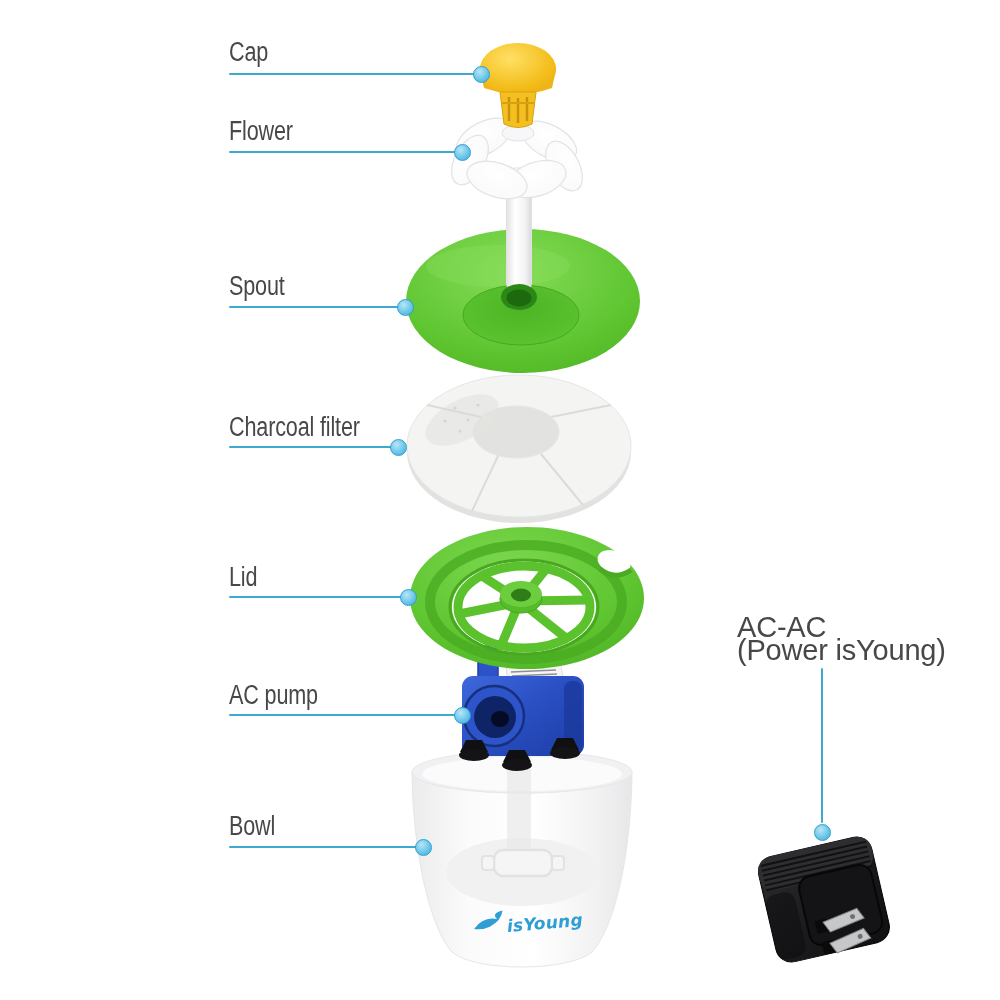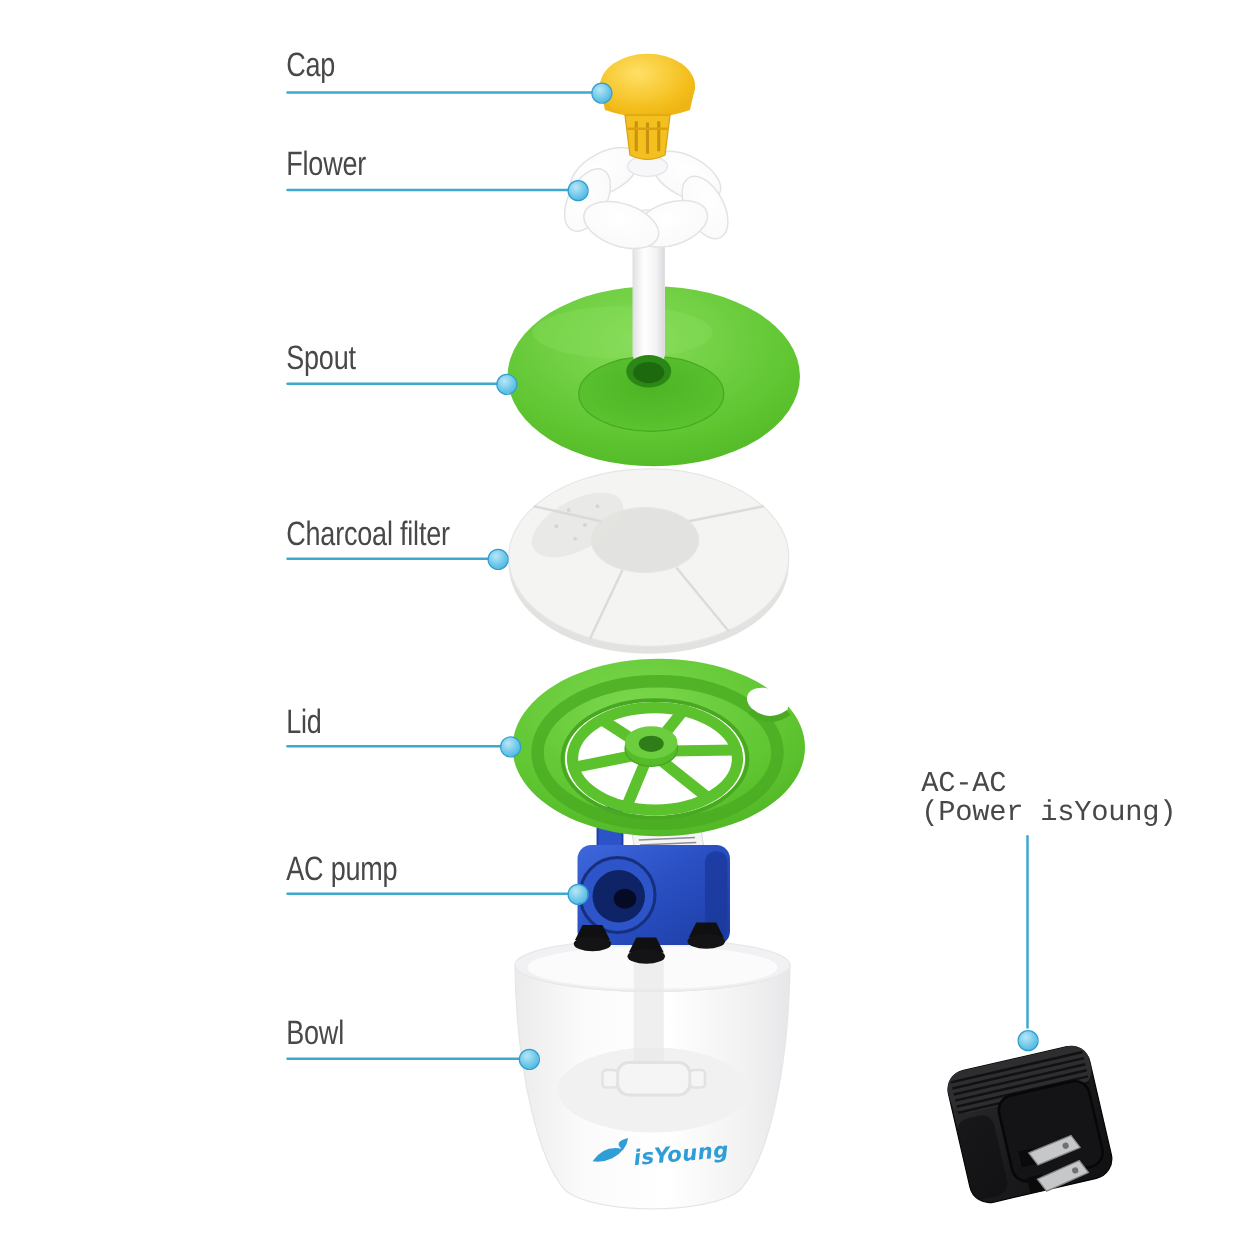--- a/index.html
+++ b/index.html
@@ -19,22 +19,22 @@
     position:absolute;left:229px;height:2.5px;background:#3fa8cd;border-radius:2px;
   }
   .leader-line.vertical{width:2.5px;height:auto;}
   .leader-dot{
     position:absolute;width:17px;height:17px;border-radius:50%;
     box-sizing:border-box;border:1.5px solid #2f9fd0;
     background:radial-gradient(circle at 38% 32%, #b8e6f6 0%, #6cc6e9 55%, #45abd6 100%);
   }
   .adapter-label{
     position:absolute;left:737px;top:616px;
-    font-size:23px;line-height:23px;font-weight:300;color:#48484a;
-    letter-spacing:-0.2px;white-space:nowrap;font-family:Liberation Mono, monospace;
+    font-size:29px;line-height:23px;font-weight:300;color:#48484a;
+    letter-spacing:-0.2px;white-space:nowrap;
   }
 </style>
 </head>
 <body>
 
 <div class="stage">
 
   <svg class="art" viewBox="0 0 1000 1000" aria-hidden="true">
     <defs>
       <radialGradient id="capGrad" cx="40%" cy="30%" r="80%">

